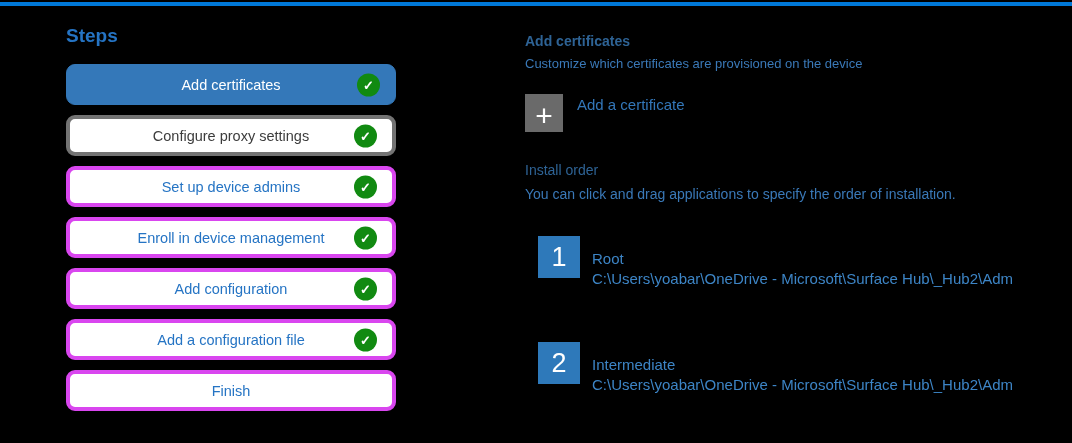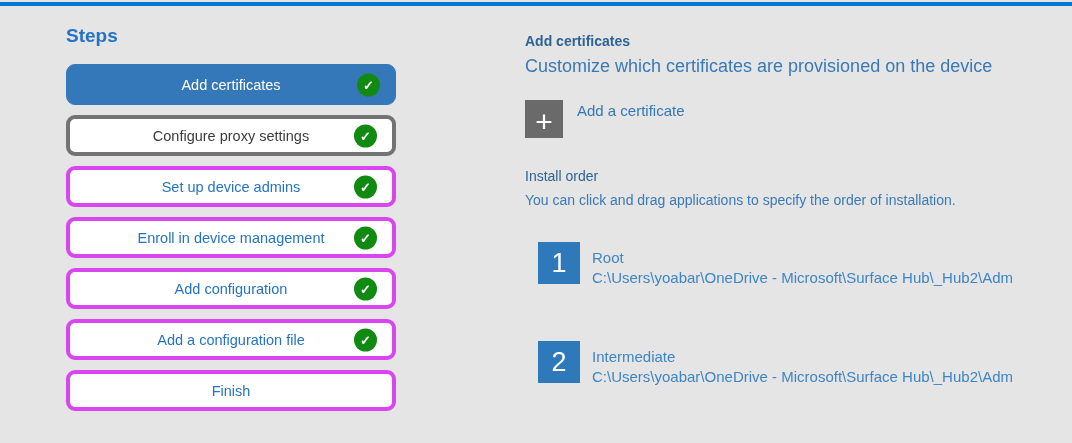--- a/index.html
+++ b/index.html
@@ -2,21 +2,21 @@
 <html><head>
 <meta charset="utf-8">
 <style>
   * { margin: 0; padding: 0; box-sizing: border-box; }
   html, body { background: #ffffff; }
   body { font-family: "Liberation Sans", sans-serif; }
   .screen {
     position: relative;
     width: 1072px;
     height: 443px;
-    background: #e5e5e5;
+    background: #000000;
     overflow: hidden;
     padding-left: 10px;
   }
   .top-accent {
     position: absolute;
     top: 2px; left: 0;
     width: 100%; height: 4px;
     background: #0078d7;
   }
 
@@ -80,21 +80,21 @@
     position: absolute;
     left: 525px; top: 33px;
     width: 547px;
   }
   .section-title {
     font-size: 14px;
     font-weight: bold;
     color: #2e6395;
   }
   .section-subtitle {
-    font-size: 18px;
+    font-size: 13px;
     color: #3a79b8;
     margin-top: 7px;
   }
   .add-cert-row {
     margin-top: 23px;
     display: flex;
     align-items: flex-start;
     cursor: pointer;
   }
   .plus-square {
@@ -140,21 +140,21 @@
     background: #2e79ba;
     color: #ffffff;
     font-size: 27px;
     display: flex;
     align-items: center;
     justify-content: center;
     flex: none;
   }
   .install-item-text {
     margin-left: 12px;
-    margin-top: 7px;
+    margin-top: 14px;
     white-space: nowrap;
     overflow: hidden;
     width: 480px;
   }
   .install-item-name {
     font-size: 15px;
     color: #3d85c6;
   }
   .install-item-path {
     font-size: 15px;

